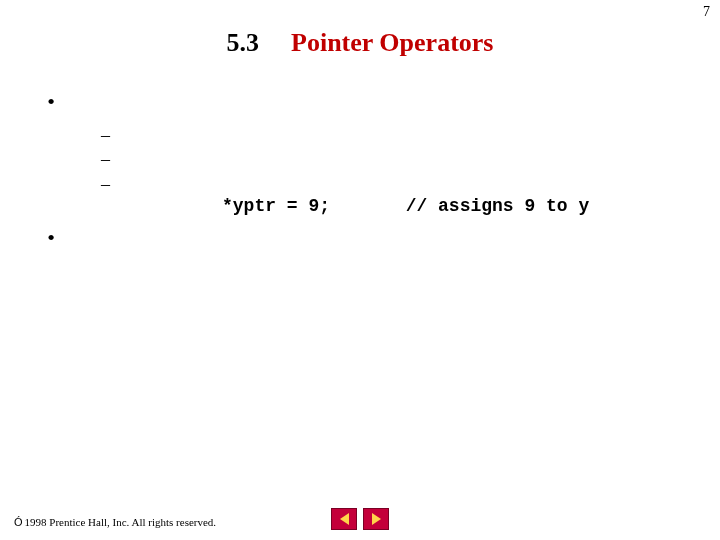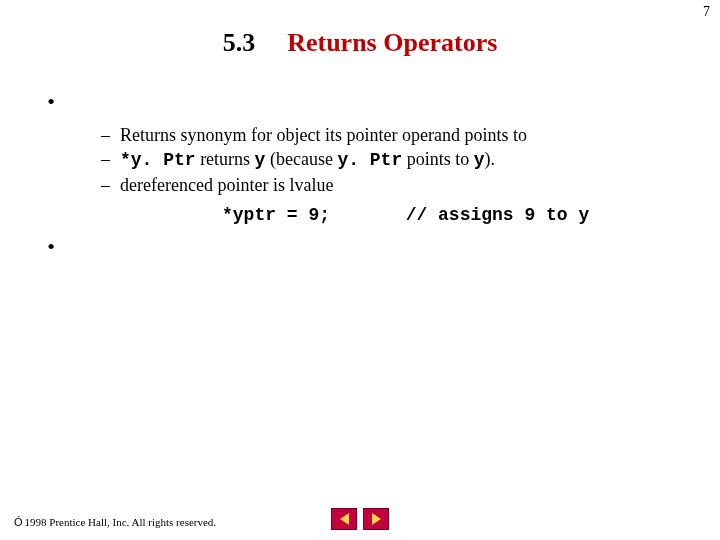--- a/index.html
+++ b/index.html
@@ -63,21 +63,20 @@
   .code {
     font-family: "Courier New", Courier, monospace;
     font-weight: bold;
   }
   .codeline {
     font-family: "Courier New", Courier, monospace;
     font-weight: bold;
     font-size: 18px;
     margin-left: 126px;
     white-space: pre;
-    margin-top: 8px;
   }
   .footer {
     position: absolute;
     left: 14px;
     bottom: 12px;
     font-size: 11px;
     display: flex;
     align-items: center;
     gap: 2px;
   }
@@ -110,43 +109,38 @@
   .tri-left  { border-right: 9px solid #ffd54a; }
   .tri-right { border-left:  9px solid #ffd54a; }
 </style>
 </head>
 <body>
 
 <div class="page-number">7</div>
 
 <div class="title-row">
   <span class="title-num">5.3</span>
-  <span class="title-text">Returns Operators</span>
+  <span class="title-text">Pointer Operators</span>
 </div>
 
 <div class="content">
 
   <div class="bullet-row">
     <span class="bullet-dot">•</span>
   </div>
 
   <div class="sublist">
     <div class="sub-row">
       <span class="dash">–</span>
-      <span>Returns synonym for object its pointer operand points to</span>
     </div>
     <div class="sub-row">
       <span class="dash">–</span>
-      <span>
-        <span class="code">*y. Ptr</span><span> returns </span><span class="code">y</span><span> (because </span><span class="code">y. Ptr</span><span> points to </span><span class="code">y</span><span>).</span>
-      </span>
     </div>
     <div class="sub-row">
       <span class="dash">–</span>
-      <span>dereferenced pointer is lvalue</span>
     </div>
     <div class="codeline">*yptr = 9;       // assigns 9 to y</div>
   </div>
 
   <div class="bullet-row">
     <span class="bullet-dot">•</span>
   </div>
 
 </div>
 

